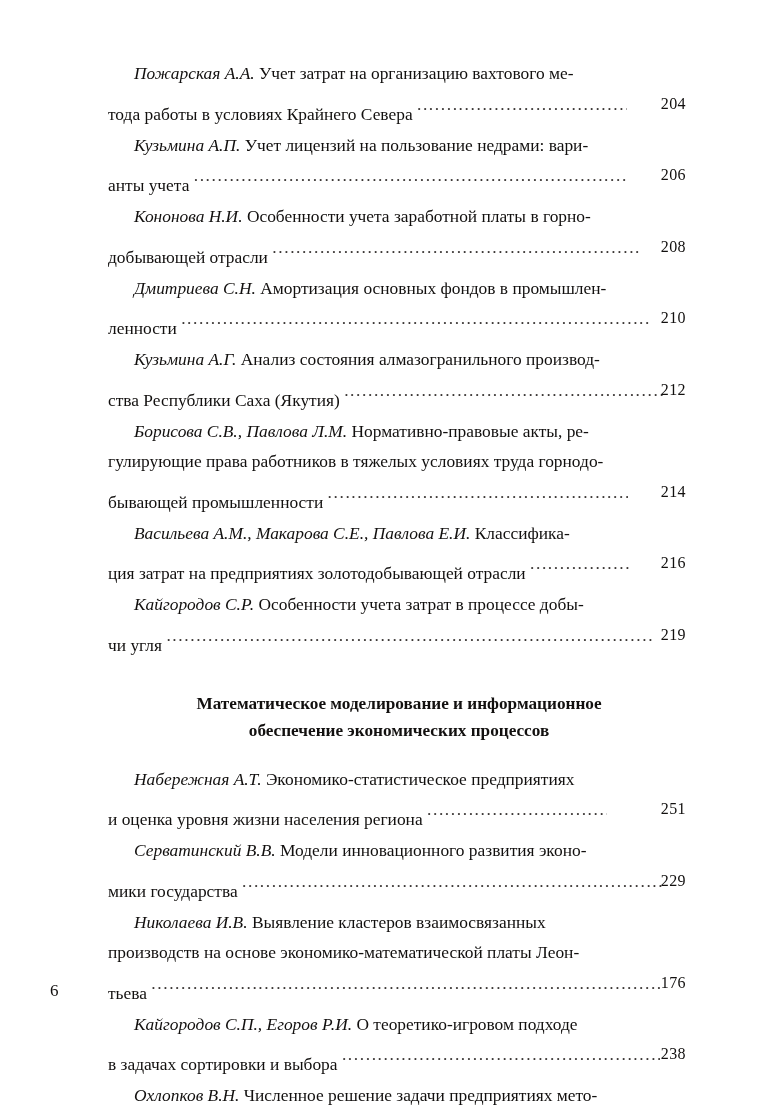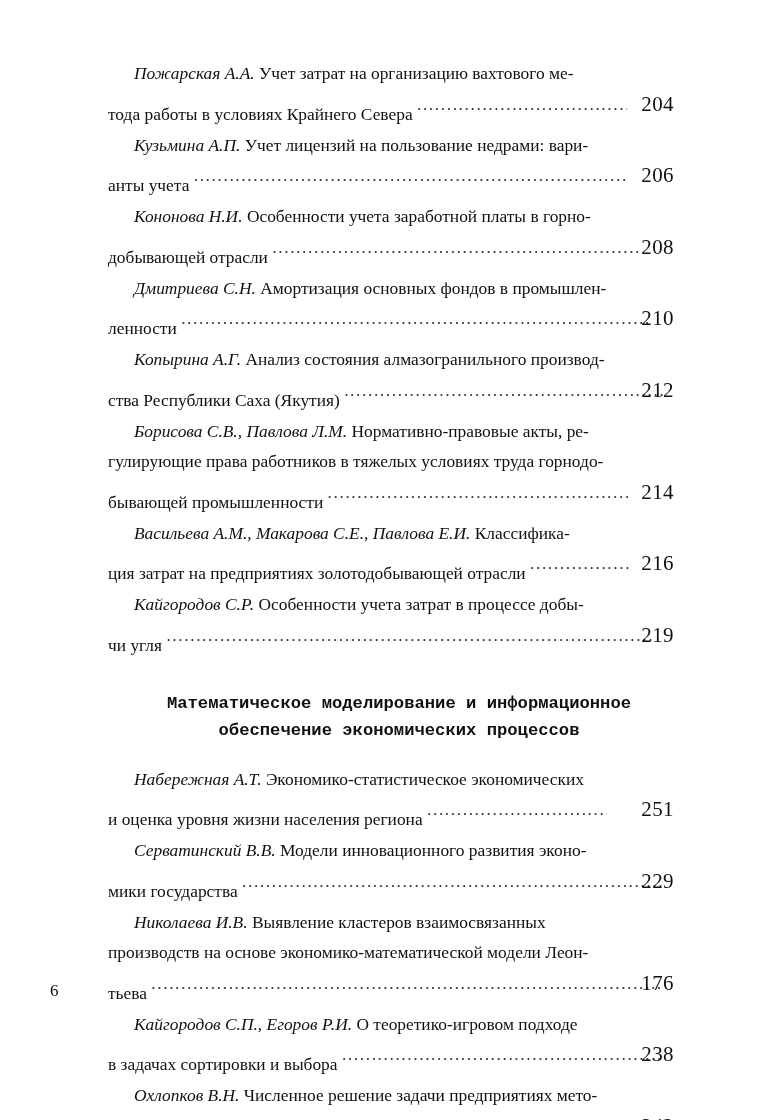--- a/index.html
+++ b/index.html
@@ -47,36 +47,35 @@
   .leader {
     display: inline-block;
     overflow: hidden;
     white-space: nowrap;
     letter-spacing: 1.6px;
     color: #3a3634;
     vertical-align: baseline;
   }
   .page-num {
     position: absolute;
-    right: 16px;
-    font-size: 21px;
+    right: 4px;
+    font-size: 16px;
     letter-spacing: 0.4px;
   }
   .line {
     display: block;
     position: relative;
     min-height: 30.5px;
   }
   .section-heading {
     text-align: center;
     font-weight: bold;
     font-size: 17.2px;
     line-height: 27px;
     margin: 30px 18px 20px 18px;
-    font-family: Liberation Mono, monospace;
   }
   .section-heading .l2 {
     display: block;
   }
   .folio {
     position: absolute;
     left: 50px;
     bottom: 52px;
     font-size: 17px;
   }
@@ -127,21 +126,21 @@
       </span>
       <span class="line">
         <span class="title">ленности</span>
         <span class="leader" style="width:470px">........................................................................................................................</span>
         <span class="page-num">210</span>
       </span>
     </li>
 
     <li class="entry">
       <span class="line">
-        <span class="indent"></span><span class="author">Копырина А.Г.</span> <span class="title">Анализ состояния алмазогранильного производ-</span>
+        <span class="indent"></span><span class="author">Кузьмина А.Г.</span> <span class="title">Анализ состояния алмазогранильного производ-</span>
       </span>
       <span class="line">
         <span class="title">ства Республики Саха (Якутия)</span>
         <span class="leader" style="width:320px">.................................................................................</span>
         <span class="page-num">212</span>
       </span>
     </li>
 
     <li class="entry">
       <span class="line">
@@ -183,21 +182,21 @@
 
   <div class="section-heading">
     <span class="l1">Математическое моделирование и информационное</span>
     <span class="l2">обеспечение экономических процессов</span>
   </div>
 
   <ul class="toc-list">
 
     <li class="entry">
       <span class="line">
-        <span class="indent"></span><span class="author">Набережная А.Т.</span> <span class="title">Экономико-статистическое экономических</span>
+        <span class="indent"></span><span class="author">Набережная А.Т.</span> <span class="title">Экономико-статистическое предприятиях</span>
       </span>
       <span class="line">
         <span class="title">и оценка уровня жизни населения региона</span>
         <span class="leader" style="width:180px">...............................................</span>
         <span class="page-num">251</span>
       </span>
     </li>
 
     <li class="entry">
       <span class="line">
@@ -208,21 +207,21 @@
         <span class="leader" style="width:420px">.........................................................................................................</span>
         <span class="page-num">229</span>
       </span>
     </li>
 
     <li class="entry">
       <span class="line">
         <span class="indent"></span><span class="author">Николаева И.В.</span> <span class="title">Выявление кластеров взаимосвязанных</span>
       </span>
       <span class="line">
-        <span class="title">производств на основе экономико-математической модели Леон-</span>
+        <span class="title">производств на основе экономико-математической платы Леон-</span>
       </span>
       <span class="line">
         <span class="title">тьева</span>
         <span class="leader" style="width:510px">.......................................................................................................................................</span>
         <span class="page-num">176</span>
       </span>
     </li>
 
     <li class="entry">
       <span class="line">

